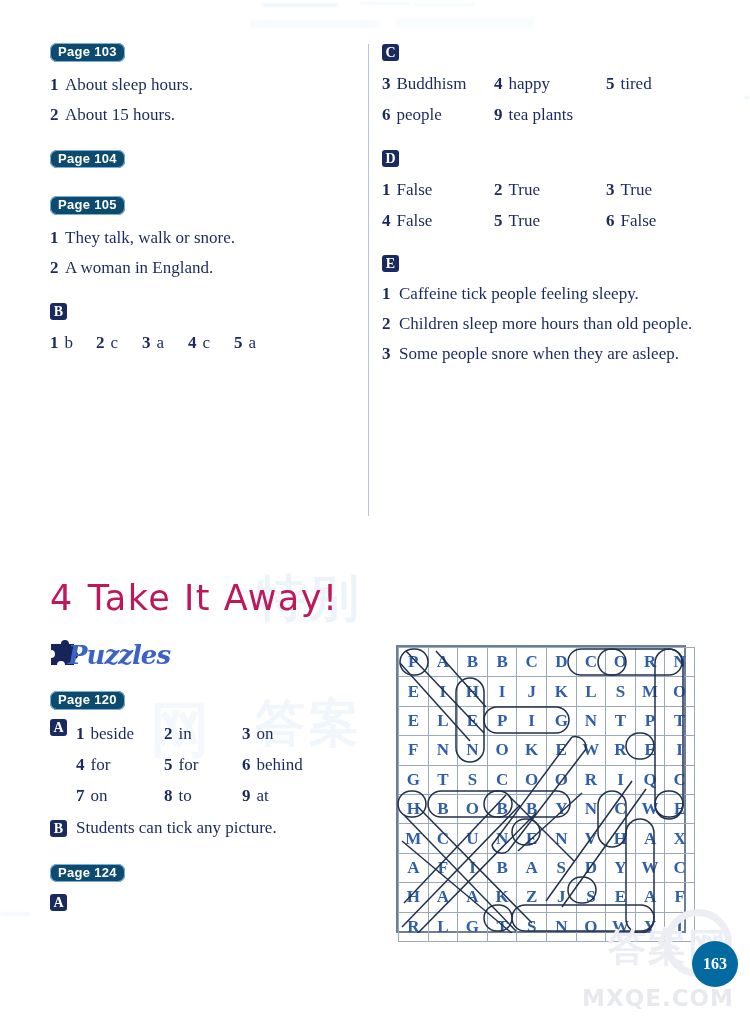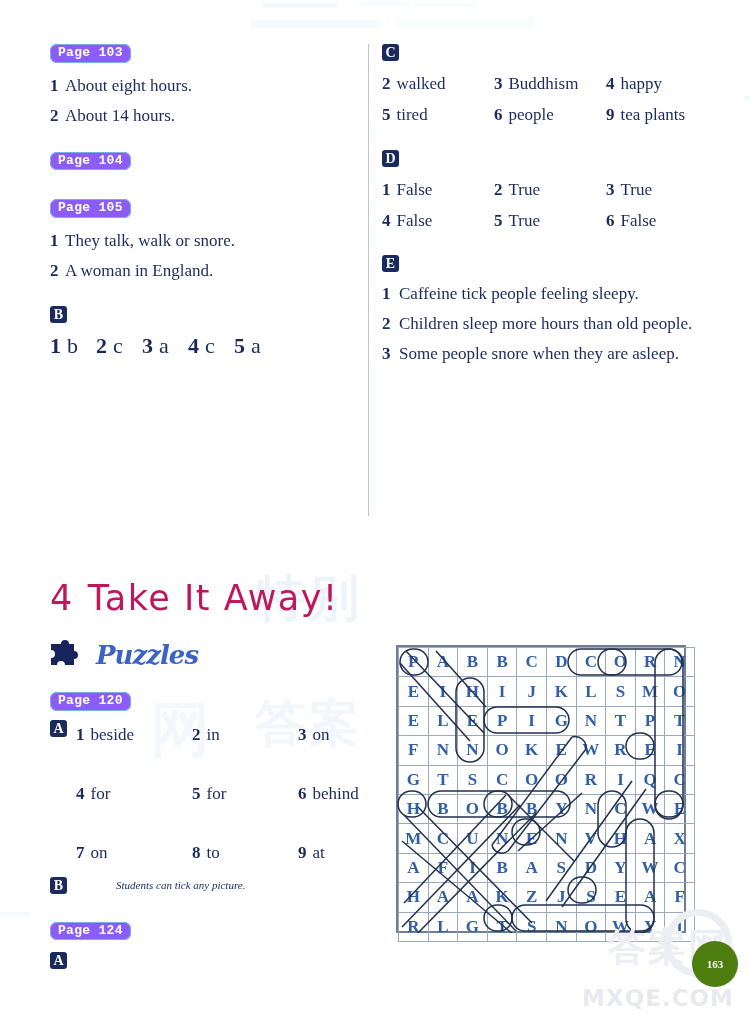--- a/index.html
+++ b/index.html
@@ -50,23 +50,23 @@
     left: 368px;
     top: 44px;
     width: 1px;
     height: 472px;
     background: #b9c6d6;
   }
 
   
   .page-badge {
     display: inline-block;
-    background: #8b5cf6;
+    background: #0c4a6e;
     color: #ffffff;
-    font-family: Liberation Mono, monospace;
+    font-family: Liberation Sans, sans-serif;
     font-weight: bold;
     font-size: 13px;
     padding: 2px 8px 3px 8px;
     border-radius: 7px;
     letter-spacing: .3px;
     line-height: 1.05;
     box-shadow: inset 0 0 0 1px #7aaede;
   }
 
   
@@ -100,21 +100,21 @@
   
   .col-left  { position: absolute; left: 50px;  top: 42px;  width: 300px; }
   .col-right { position: absolute; left: 382px; top: 42px;  width: 330px; }
 
   .blk { margin-bottom: 4px; }
 
   
   .grid3 { display: grid; grid-template-columns: 112px 112px 160px; }
   .grid3 .cell { font-size: 17px; line-height: 31px; white-space: nowrap; }
   .grid5 { display: grid; grid-template-columns: 46px 46px 46px 46px 46px; }
-  .grid5 .cell { font-size: 22px; line-height: 30px; }
+  .grid5 .cell { font-size: 17px; line-height: 30px; }
 
   .numb { font-weight: bold; margin-right: 6px; }
 
   .wrapline {
     font-size: 17px;
     line-height: 30px;
     display: grid;
     grid-template-columns: 17px 1fr;
   }
 
@@ -140,21 +140,20 @@
   .puzzles .word {
     font-family: "DejaVu Serif", serif;
     font-weight: bold;
     font-size: 26px;
     font-style: italic;
     color: #3c63c4;
     letter-spacing: -1px;
     position: absolute;
     left: 20px;
     top: 2px;
-    margin-left: 28px;
   }
   .puzzles .piece { position: absolute; left: 0; top: 0; }
 
   
   .ws-wrap {
     position: absolute;
     left: 396px;
     top: 645px;
     width: 290px;
     height: 288px;
@@ -191,25 +190,25 @@
   }
 
   
   .pagenum {
     position: absolute;
     right: 12px;
     bottom: 32px;
     width: 46px;
     height: 46px;
     border-radius: 50%;
-    background: #4d7c0f;
+    background: #0369a1;
     color: #ffffff;
     font-family: "Liberation Serif", serif;
     font-weight: bold;
-    font-size: 11px;
+    font-size: 16px;
     display: flex;
     align-items: center;
     justify-content: center;
   }
   .wm-cn {
     position: absolute;
     right: 22px;
     bottom: 46px;
     font-family: "DejaVu Sans", sans-serif;
     font-size: 38px;
@@ -254,24 +253,24 @@
 <div class="ghost" style="left:150px; top:690px; opacity:.22; font-size:60px;">网</div>
 
 <div class="divider"></div>
 
 <div class="col-left">
 
   <div class="blk">
     <div class="page-badge">Page 103</div>
     <div style="height:8px"></div>
     <div class="ans-row">
-      <span class="ans-num">1</span><span>About eight hours.</span>
+      <span class="ans-num">1</span><span>About sleep hours.</span>
     </div>
     <div class="ans-row">
-      <span class="ans-num">2</span><span>About 14 hours.</span>
+      <span class="ans-num">2</span><span>About 15 hours.</span>
     </div>
   </div>
 
   <div style="height:15px"></div>
 
   <div class="blk">
     <div class="page-badge">Page 104</div>
     <div style="height:8px"></div>
   </div>
 
@@ -303,21 +302,20 @@
   </div>
 
 </div>
 
 <div class="col-right">
 
   <div class="blk">
     <div class="sec-letter">C</div>
     <div style="height:7px"></div>
     <div class="grid3">
-      <div class="cell"><span class="numb">2</span><span>walked</span></div>
       <div class="cell"><span class="numb">3</span><span>Buddhism</span></div>
       <div class="cell"><span class="numb">4</span><span>happy</span></div>
       <div class="cell"><span class="numb">5</span><span>tired</span></div>
       <div class="cell"><span class="numb">6</span><span>people</span></div>
       <div class="cell"><span class="numb">9</span><span>tea plants</span></div>
     </div>
   </div>
 
   <div style="height:14px"></div>
 
@@ -369,38 +367,38 @@
   <span class="word">Puzzles</span>
 </div>
 
 <div style="position:absolute; left:50px; top:690px; width:310px;">
 
   <div class="page-badge">Page 120</div>
   <div style="height:8px"></div>
 
   <div style="display:grid; grid-template-columns:26px 1fr;">
     <div><span class="sec-letter">A</span></div>
-    <div class="grid3" style="grid-template-columns:88px 78px 1fr;gap:28px;">
+    <div class="grid3" style="grid-template-columns:88px 78px 1fr;">
       <div class="cell"><span class="numb">1</span><span>beside</span></div>
       <div class="cell"><span class="numb">2</span><span>in</span></div>
       <div class="cell"><span class="numb">3</span><span>on</span></div>
       <div class="cell"><span class="numb">4</span><span>for</span></div>
       <div class="cell"><span class="numb">5</span><span>for</span></div>
       <div class="cell"><span class="numb">6</span><span>behind</span></div>
       <div class="cell"><span class="numb">7</span><span>on</span></div>
       <div class="cell"><span class="numb">8</span><span>to</span></div>
       <div class="cell"><span class="numb">9</span><span>at</span></div>
     </div>
   </div>
 
   <div style="height:4px"></div>
 
   <div style="display:grid; grid-template-columns:26px 1fr; align-items:center;">
     <div><span class="sec-letter">B</span></div>
-    <div style="font-size:11px; font-style:italic; line-height:26px;margin-left:40px;">Students can tick any picture.</div>
+    <div style="font-size:17px; line-height:26px;">Students can tick any picture.</div>
   </div>
 
   <div style="height:22px"></div>
 
   <div class="page-badge">Page 124</div>
   <div style="height:10px"></div>
   <div class="sec-letter">A</div>
 
 </div>
 

